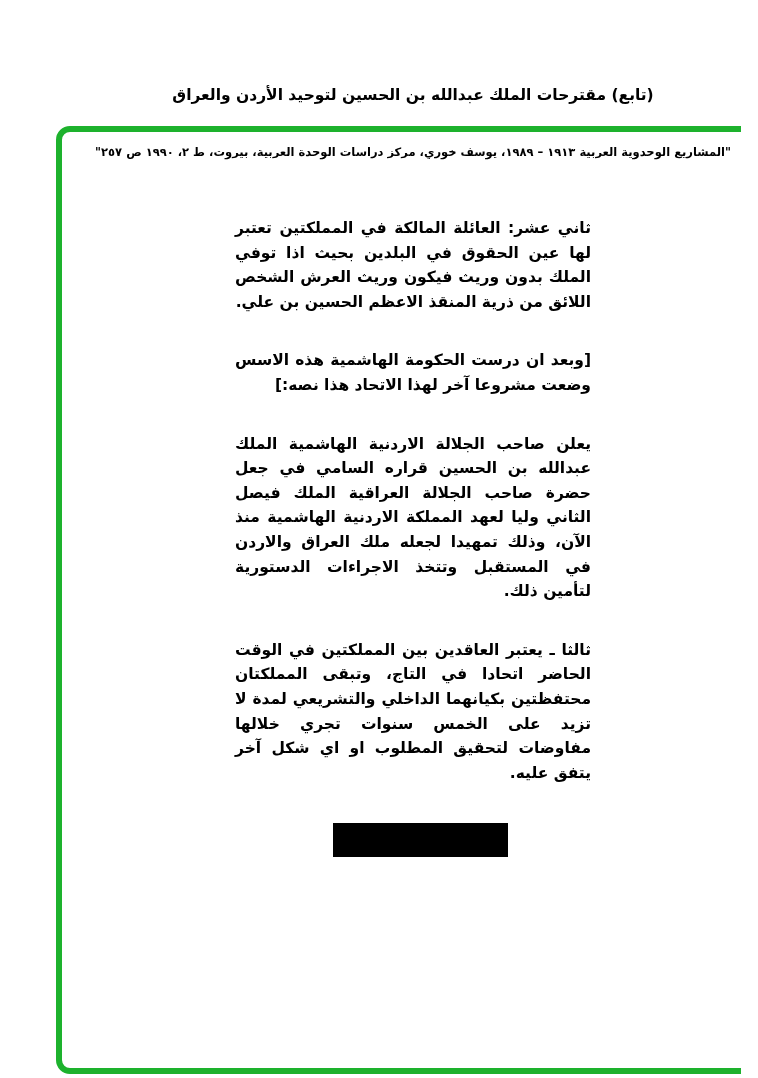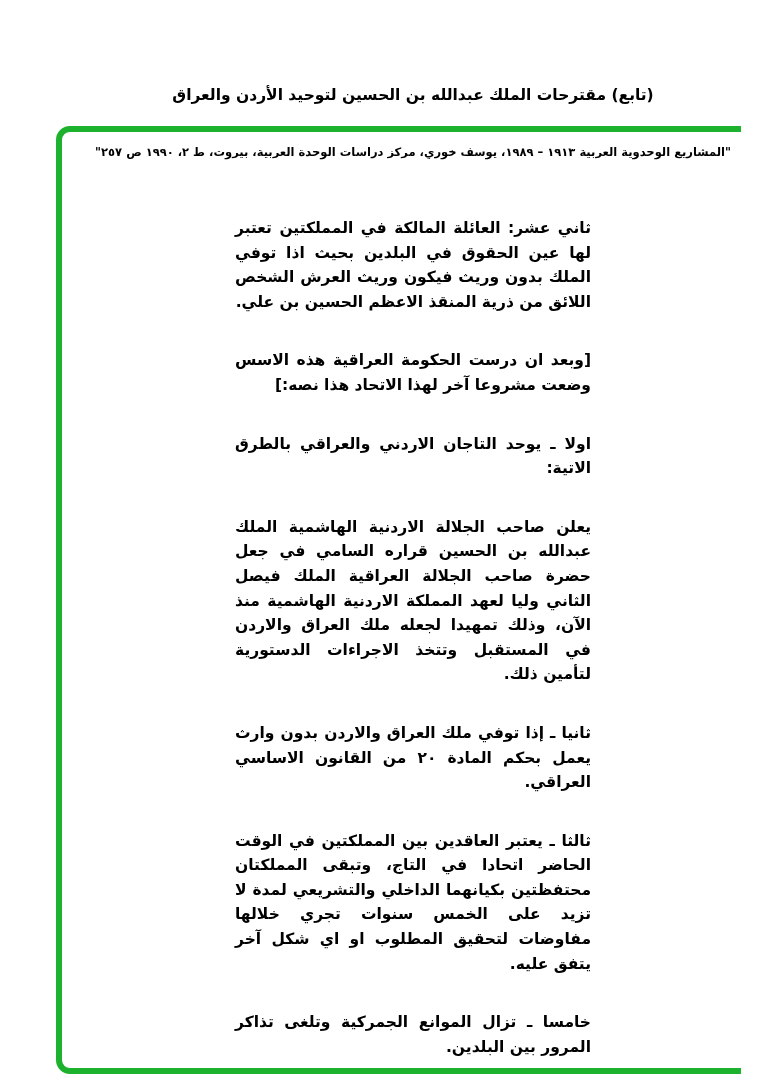--- a/index.html
+++ b/index.html
@@ -80,26 +80,23 @@
 <div class="page">
 
   <div class="header">
     <div class="header-title">(تابع) مقترحات الملك عبدالله بن الحسين لتوحيد الأردن والعراق</div>
     <div class="header-source">"المشاريع الوحدوية العربية ١٩١٣ – ١٩٨٩، يوسف خوري، مركز دراسات الوحدة العربية، بيروت، ط ٢، ١٩٩٠ ص ٢٥٧"</div>
   </div>
 
   <div class="green-box">
     <div class="text-column">
       <p>ثاني عشر: العائلة المالكة في المملكتين تعتبر لها عين الحقوق في البلدين بحيث اذا توفي الملك بدون وريث فيكون وريث العرش الشخص اللائق من ذرية المنقذ الاعظم الحسين بن علي.</p>
-      <p>[وبعد ان درست الحكومة العراقية هذه الاسس وضعت مشروعا آخر لهذا الاتحاد هذا نصه:]</p>
-      <p>اولا ـ يوحد التاجان الاردني والعراقي بالطرق الاتية:</p>
+      <p>[وبعد ان درست الحكومة الهاشمية هذه الاسس وضعت مشروعا آخر لهذا الاتحاد هذا نصه:]</p>
       <p>يعلن صاحب الجلالة الاردنية الهاشمية الملك عبدالله بن الحسين قراره السامي في جعل حضرة صاحب الجلالة العراقية الملك فيصل الثاني وليا لعهد المملكة الاردنية الهاشمية منذ الآن، وذلك تمهيدا لجعله ملك العراق والاردن في المستقبل وتتخذ الاجراءات الدستورية لتأمين ذلك.</p>
-      <p>ثانيا ـ إذا توفي ملك العراق والاردن بدون وارث يعمل بحكم المادة ٢٠ من القانون الاساسي العراقي.</p>
       <p>ثالثا ـ يعتبر العاقدين بين المملكتين في الوقت الحاضر اتحادا في التاج، وتبقى المملكتان محتفظتين بكيانهما الداخلي والتشريعي لمدة لا تزيد على الخمس سنوات تجري خلالها مفاوضات لتحقيق المطلوب او اي شكل آخر يتفق عليه.</p>
-      <p>خامسا ـ تزال الموانع الجمركية وتلغى تذاكر المرور بين البلدين.</p>
       <div class="divider"></div>
     </div>
   </div>
 
   <div class="footer">
     <span class="page-number">٢</span>
   </div>
 
 </div>
 

